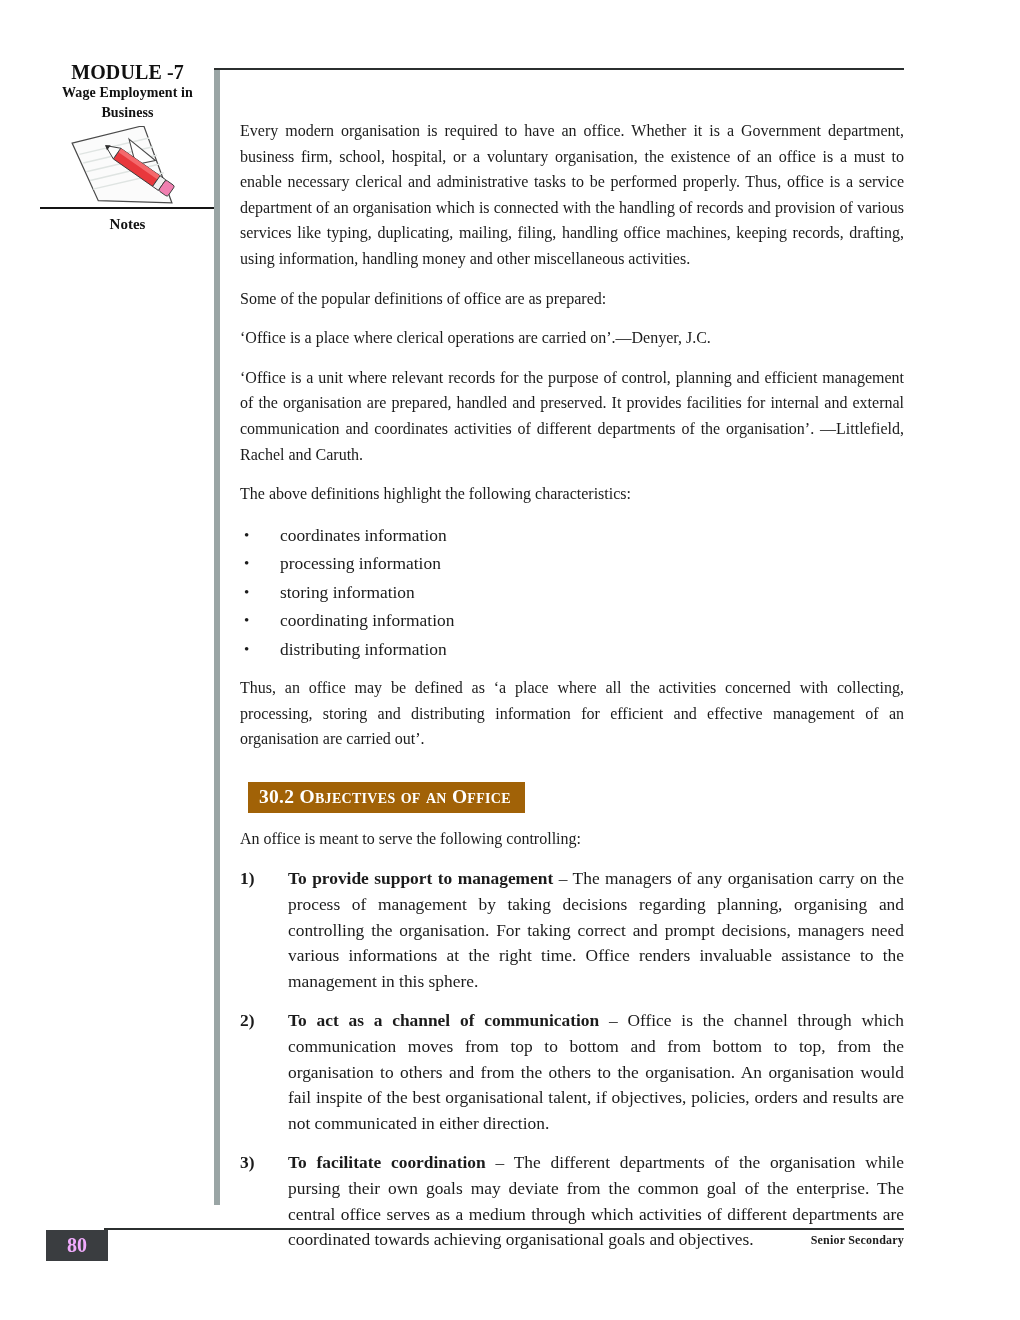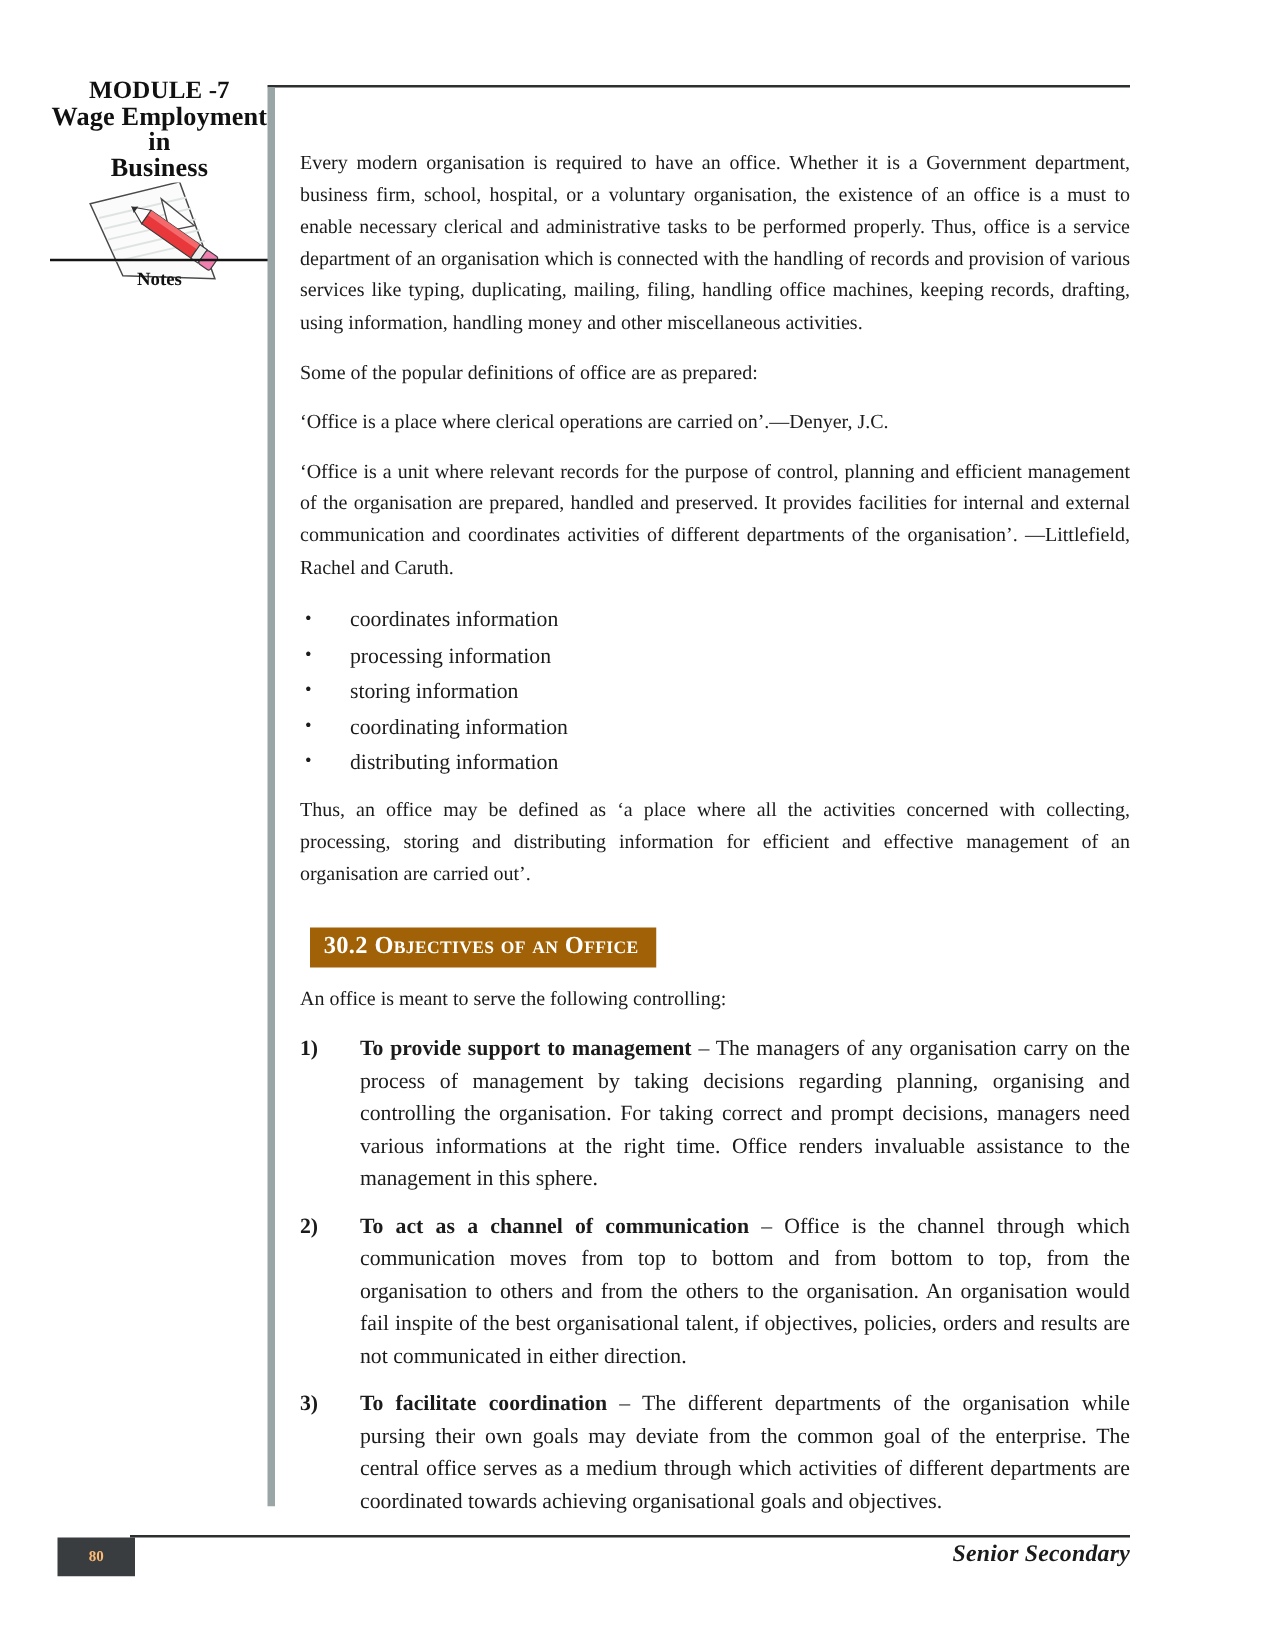--- a/index.html
+++ b/index.html
@@ -25,21 +25,21 @@
   
   #sidebar {
     position: absolute;
     left: 40px;
     top: 62px;
     width: 175px;
   }
   .module-line {
     text-align: center;
     font-weight: bold;
-    font-size: 21px;
+    font-size: 14px;
     letter-spacing: 0.1px;
     line-height: 20.5px;
     color: #111;
   }
   .module-line.m1 { font-size: 20px; }
   #notepad-icon {
     position: relative;
     width: 175px;
     height: 92px;
     margin-top: 2px;
@@ -180,34 +180,33 @@
     height: 0;
     border-top: 2.5px solid #2b2f2f;
   }
   #pagenum-box {
     position: absolute;
     left: 46px;
     top: 1230px;
     width: 62px;
     height: 31px;
     background: #3a3d40;
-    color: #fdba74;
-    font-weight: bold;
-    font-size: 12px;
+    color: #f0abfc;
+    font-weight: bold;
+    font-size: 20px;
     display: flex;
     align-items: center;
     justify-content: center;
   }
   #footer-right {
     position: absolute;
     right: 116px;
     top: 1233px;
     font-weight: bold;
-    font-style: italic;
-    font-size: 19px;
+    font-size: 12px;
     color: #1b1b1b;
     letter-spacing: 0.2px;
   }
 </style>
 </head>
 <body>
 
 <div id="page">
 
   <div id="sidebar">
@@ -254,20 +253,21 @@
 
     <p class="body">Every modern organisation is required to have an office. Whether it is a Government department, business firm, school, hospital, or a voluntary organisation, the existence of an office is a must to enable necessary clerical and administrative tasks to be performed properly. Thus, office is a service department of an organisation which is connected with the handling of records and provision of various services like typing, duplicating, mailing, filing, handling office machines, keeping records, drafting, using information, handling money and other miscellaneous activities.</p>
 
 
     <p class="body last-loose">Some of the popular definitions of office are as prepared:</p>
 
     <p class="body last-loose">‘Office is a place where clerical operations are carried on’.—Denyer, J.C.</p>
 
     <p class="body">‘Office is a unit where relevant records for the purpose of control, planning and efficient management of the organisation are prepared, handled and preserved. It provides facilities for internal and external communication and coordinates activities of different departments of the organisation’. —Littlefield, Rachel and Caruth.</p>
 
+    <p class="body last-loose">The above definitions highlight the following characteristics:</p>
 
     <ul class="charlist">
       <li>
         <span class="bullet">•</span>
         <span>coordinates information</span>
       </li>
       <li>
         <span class="bullet">•</span>
         <span>processing information</span>
       </li>

